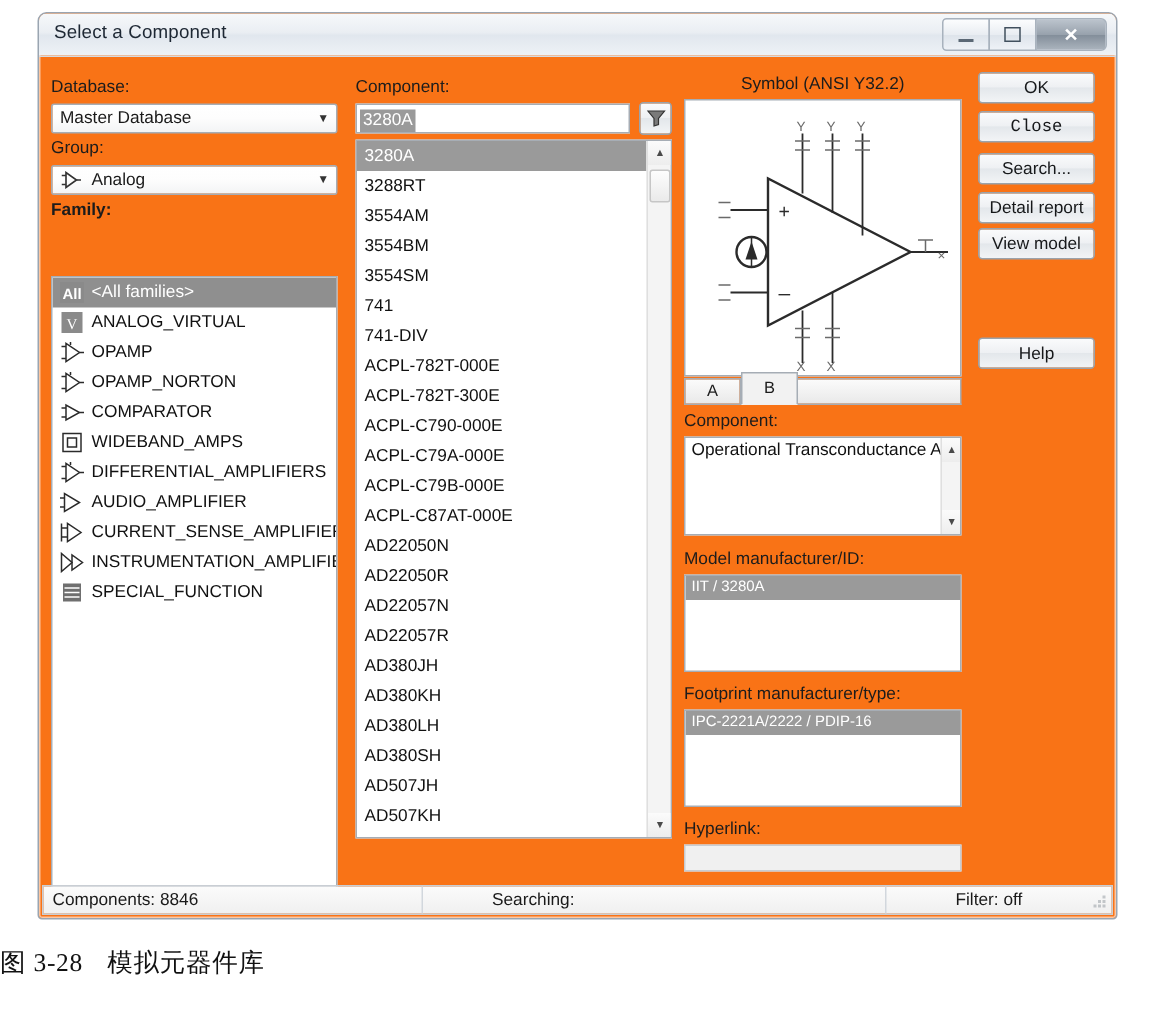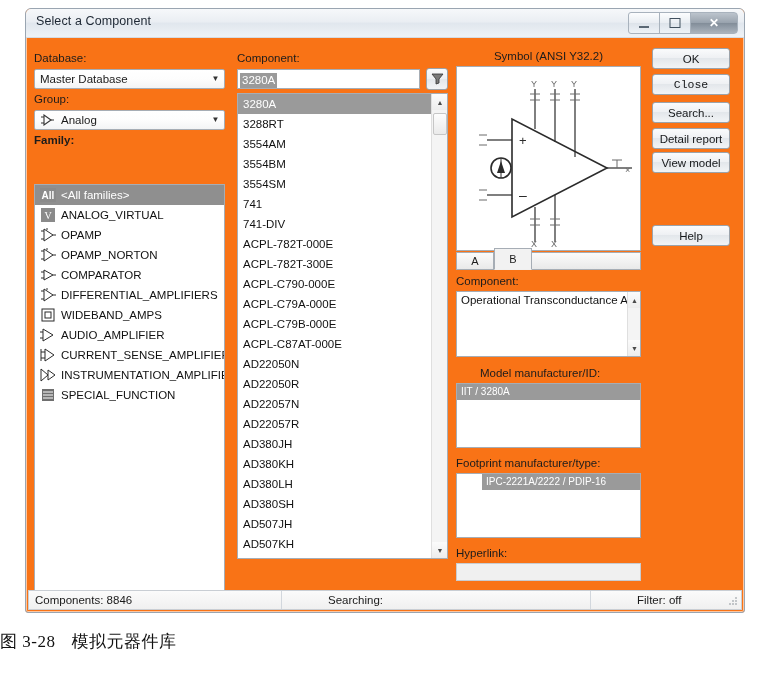--- a/index.html
+++ b/index.html
@@ -272,37 +272,37 @@
                   <line x1="1" y1="4" x2="4" y2="4" stroke="#2b2b2b" stroke-width="1" fill="none"></line>
                   <line x1="1" y1="10" x2="4" y2="10" stroke="#2b2b2b" stroke-width="1" fill="none"></line>
                   <line x1="13" y1="7" x2="16" y2="7" stroke="#2b2b2b" stroke-width="1" fill="none"></line>
                 </svg>
               </span>
               <span>COMPARATOR</span>
             </div>
             <div class="listrow">
               <span class="ficon">
                 <svg width="16" height="14" viewBox="0 0 16 14">
+                  <rect x="2" y="1" width="12" height="12" stroke="#2b2b2b" stroke-width="1" fill="none"></rect>
+                  <rect x="5" y="4" width="6" height="6" stroke="#2b2b2b" stroke-width="1" fill="none"></rect>
+                </svg>
+              </span>
+              <span>WIDEBAND_AMPS</span>
+            </div>
+            <div class="listrow">
+              <span class="ficon">
+                <svg width="16" height="14" viewBox="0 0 16 14">
                   <polygon points="4,1 4,13 13,7" stroke="#2b2b2b" stroke-width="1" fill="none"></polygon>
                   <line x1="1" y1="3" x2="4" y2="3" stroke="#2b2b2b" stroke-width="1" fill="none"></line>
                   <line x1="1" y1="11" x2="4" y2="11" stroke="#2b2b2b" stroke-width="1" fill="none"></line>
                   <line x1="13" y1="7" x2="16" y2="7" stroke="#2b2b2b" stroke-width="1" fill="none"></line>
                   <line x1="7" y1="0" x2="7" y2="2" stroke="#2b2b2b" stroke-width="1" fill="none"></line>
                 </svg>
               </span>
               <span>DIFFERENTIAL_AMPLIFIERS</span>
-            </div>
-            <div class="listrow">
-              <span class="ficon">
-                <svg width="16" height="14" viewBox="0 0 16 14">
-                  <rect x="2" y="1" width="12" height="12" stroke="#2b2b2b" stroke-width="1" fill="none"></rect>
-                  <rect x="5" y="4" width="6" height="6" stroke="#2b2b2b" stroke-width="1" fill="none"></rect>
-                </svg>
-              </span>
-              <span>WIDEBAND_AMPS</span>
             </div>
             <div class="listrow">
               <span class="ficon">
                 <svg width="16" height="14" viewBox="0 0 16 14">
                   <polygon points="3,1 3,13 13,7" stroke="#2b2b2b" stroke-width="1" fill="none"></polygon>
                   <line x1="0" y1="4" x2="3" y2="4" stroke="#2b2b2b" stroke-width="1" fill="none"></line>
                   <line x1="0" y1="10" x2="3" y2="10" stroke="#2b2b2b" stroke-width="1" fill="none"></line>
                 </svg>
               </span>
               <span>AUDIO_AMPLIFIER</span>
@@ -449,27 +449,27 @@
 
       <div class="lbl" style="left:430px; top:237px;">Component:</div>
       <div class="tbox" style="left:430px; top:253px; width:185px; height:66px;">
         <div class="plainrow">Operational Transconductance Amplifier</div>
         <div class="vscroll" style="right:0; top:0; bottom:0; width:13px;">
           <div class="sb-btn" style="width:13px;">▲</div>
           <div class="sb-btn" style="position:absolute; bottom:0; left:0; width:13px;">▼</div>
         </div>
       </div>
 
-      <div class="lbl" style="left:454px; top:329px;">Model manufacturer/ID:</div>
+      <div class="lbl" style="left:430px; top:329px;">Model manufacturer/ID:</div>
       <div class="tbox" style="left:430px; top:345px; width:185px; height:65px;">
         <div class="selrow">IIT / 3280A</div>
       </div>
 
       <div class="lbl" style="left:430px; top:419px;">Footprint manufacturer/type:</div>
-      <div class="tbox" style="left:430px; top:435px; width:185px; height:65px;padding-left:25px;">
+      <div class="tbox" style="left:430px; top:435px; width:185px; height:65px;">
         <div class="selrow">IPC-2221A/2222 / PDIP-16</div>
       </div>
 
       <div class="lbl" style="left:430px; top:509px;">Hyperlink:</div>
       <div class="tbox flat" style="left:430px; top:525px; width:185px; height:18px; border-color:#c8ccd1;">
         <div class="plainrow"></div>
       </div>
 
       <div class="btn" style="left:626px; top:10px; width:78px;">
         <span>OK</span>

